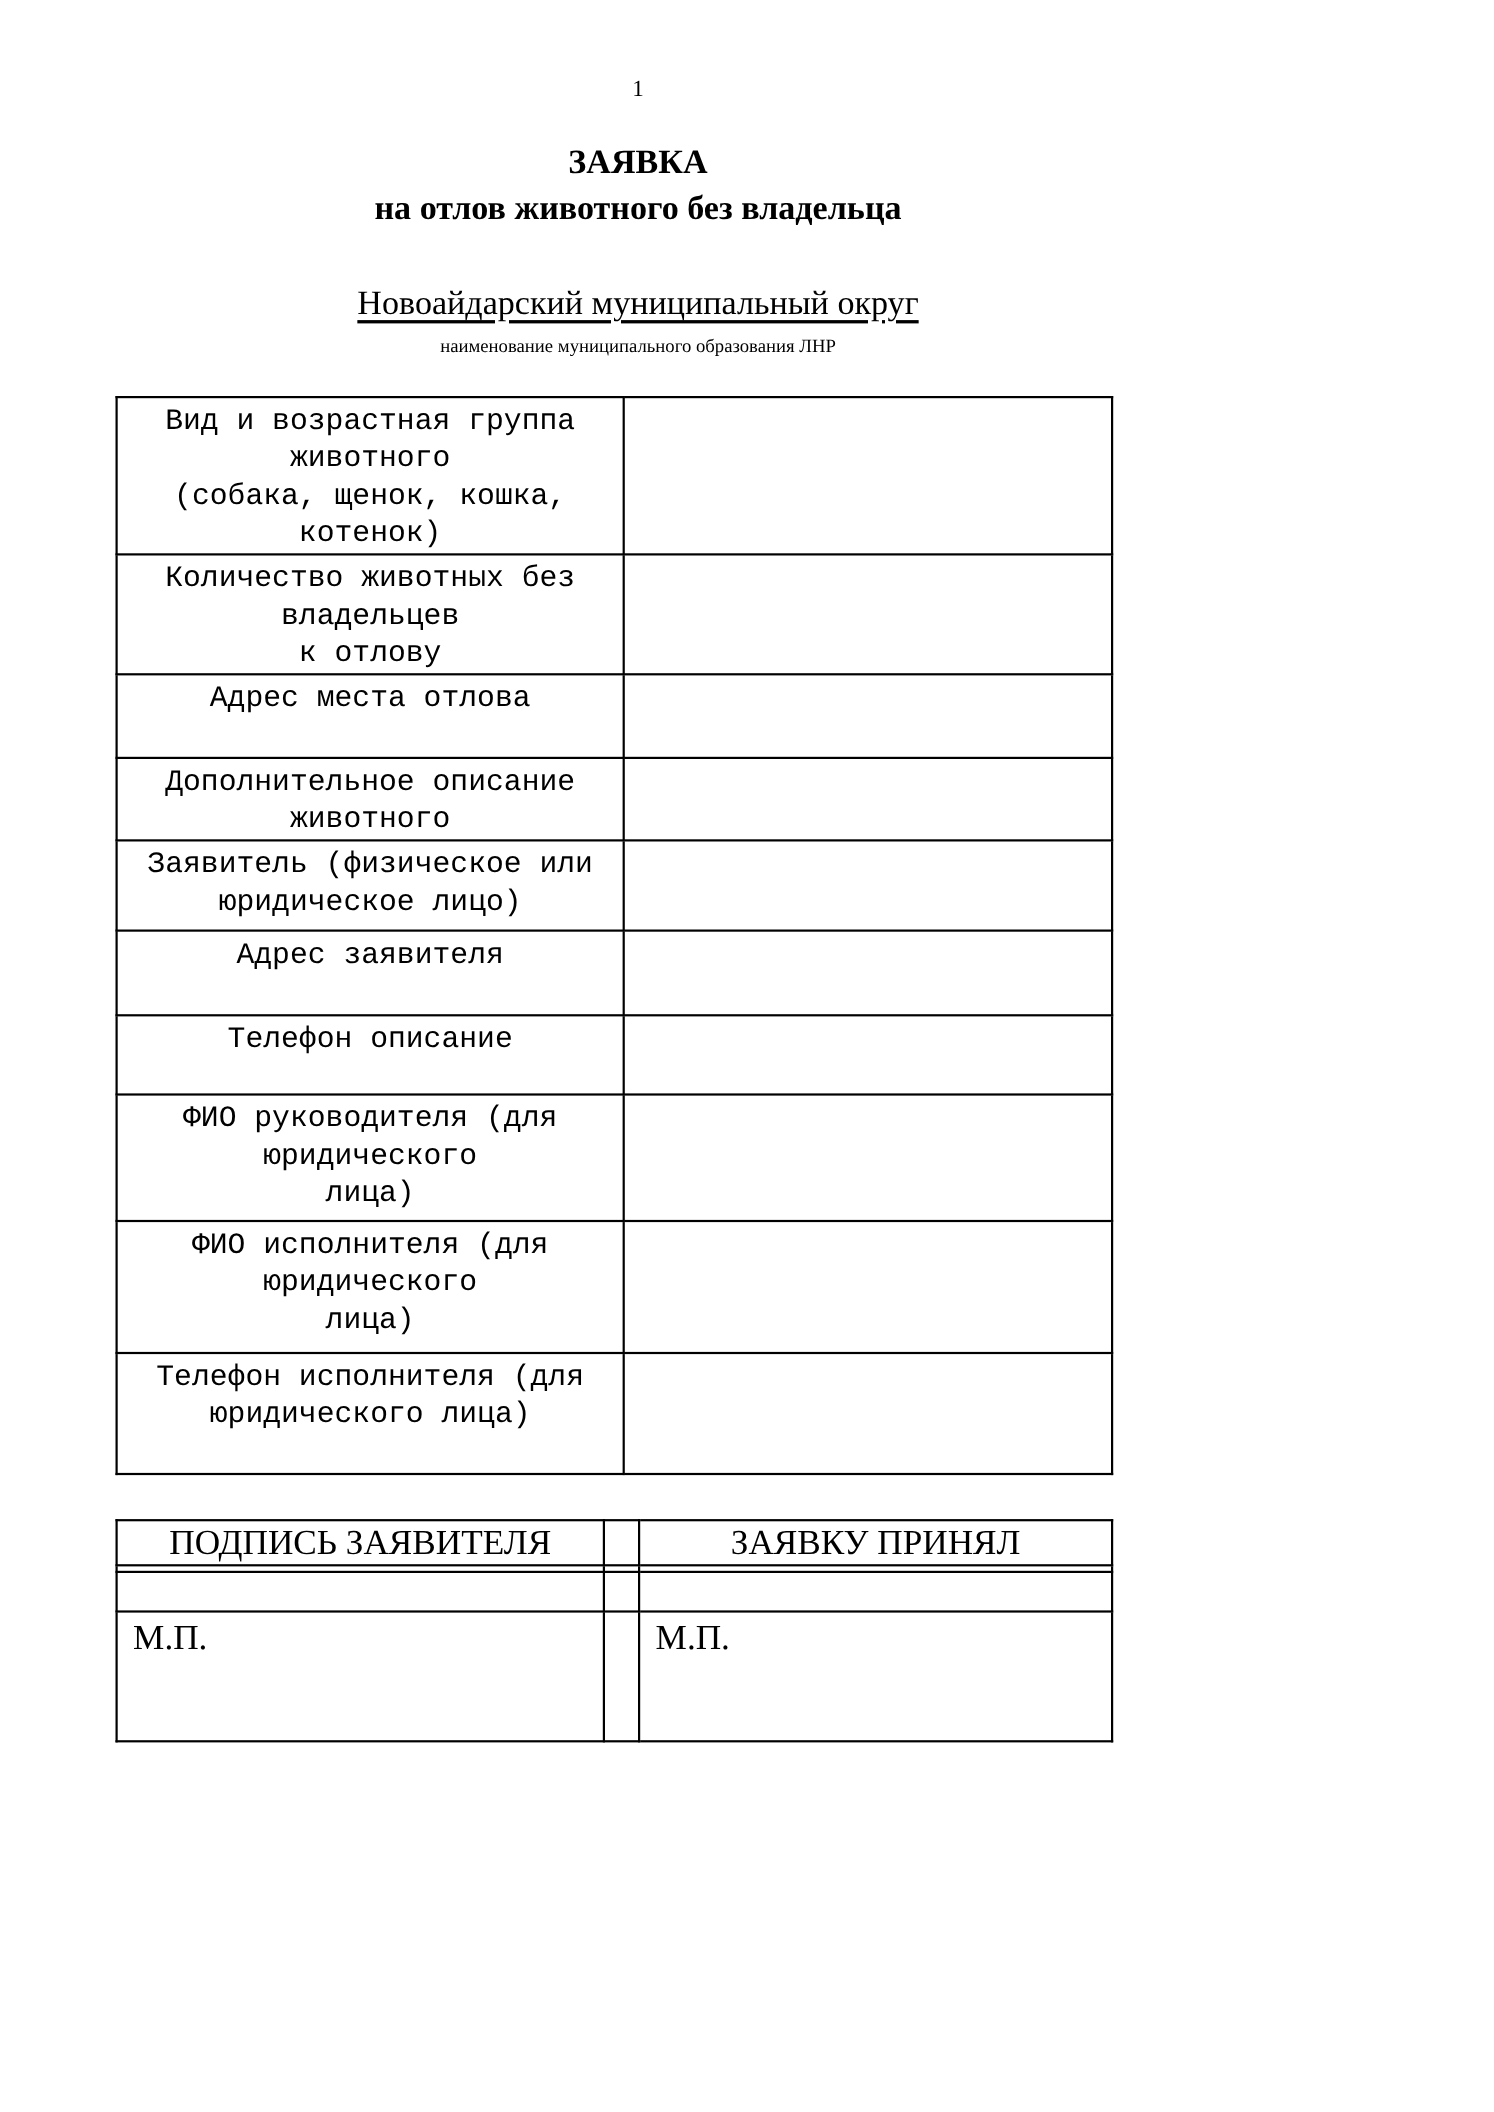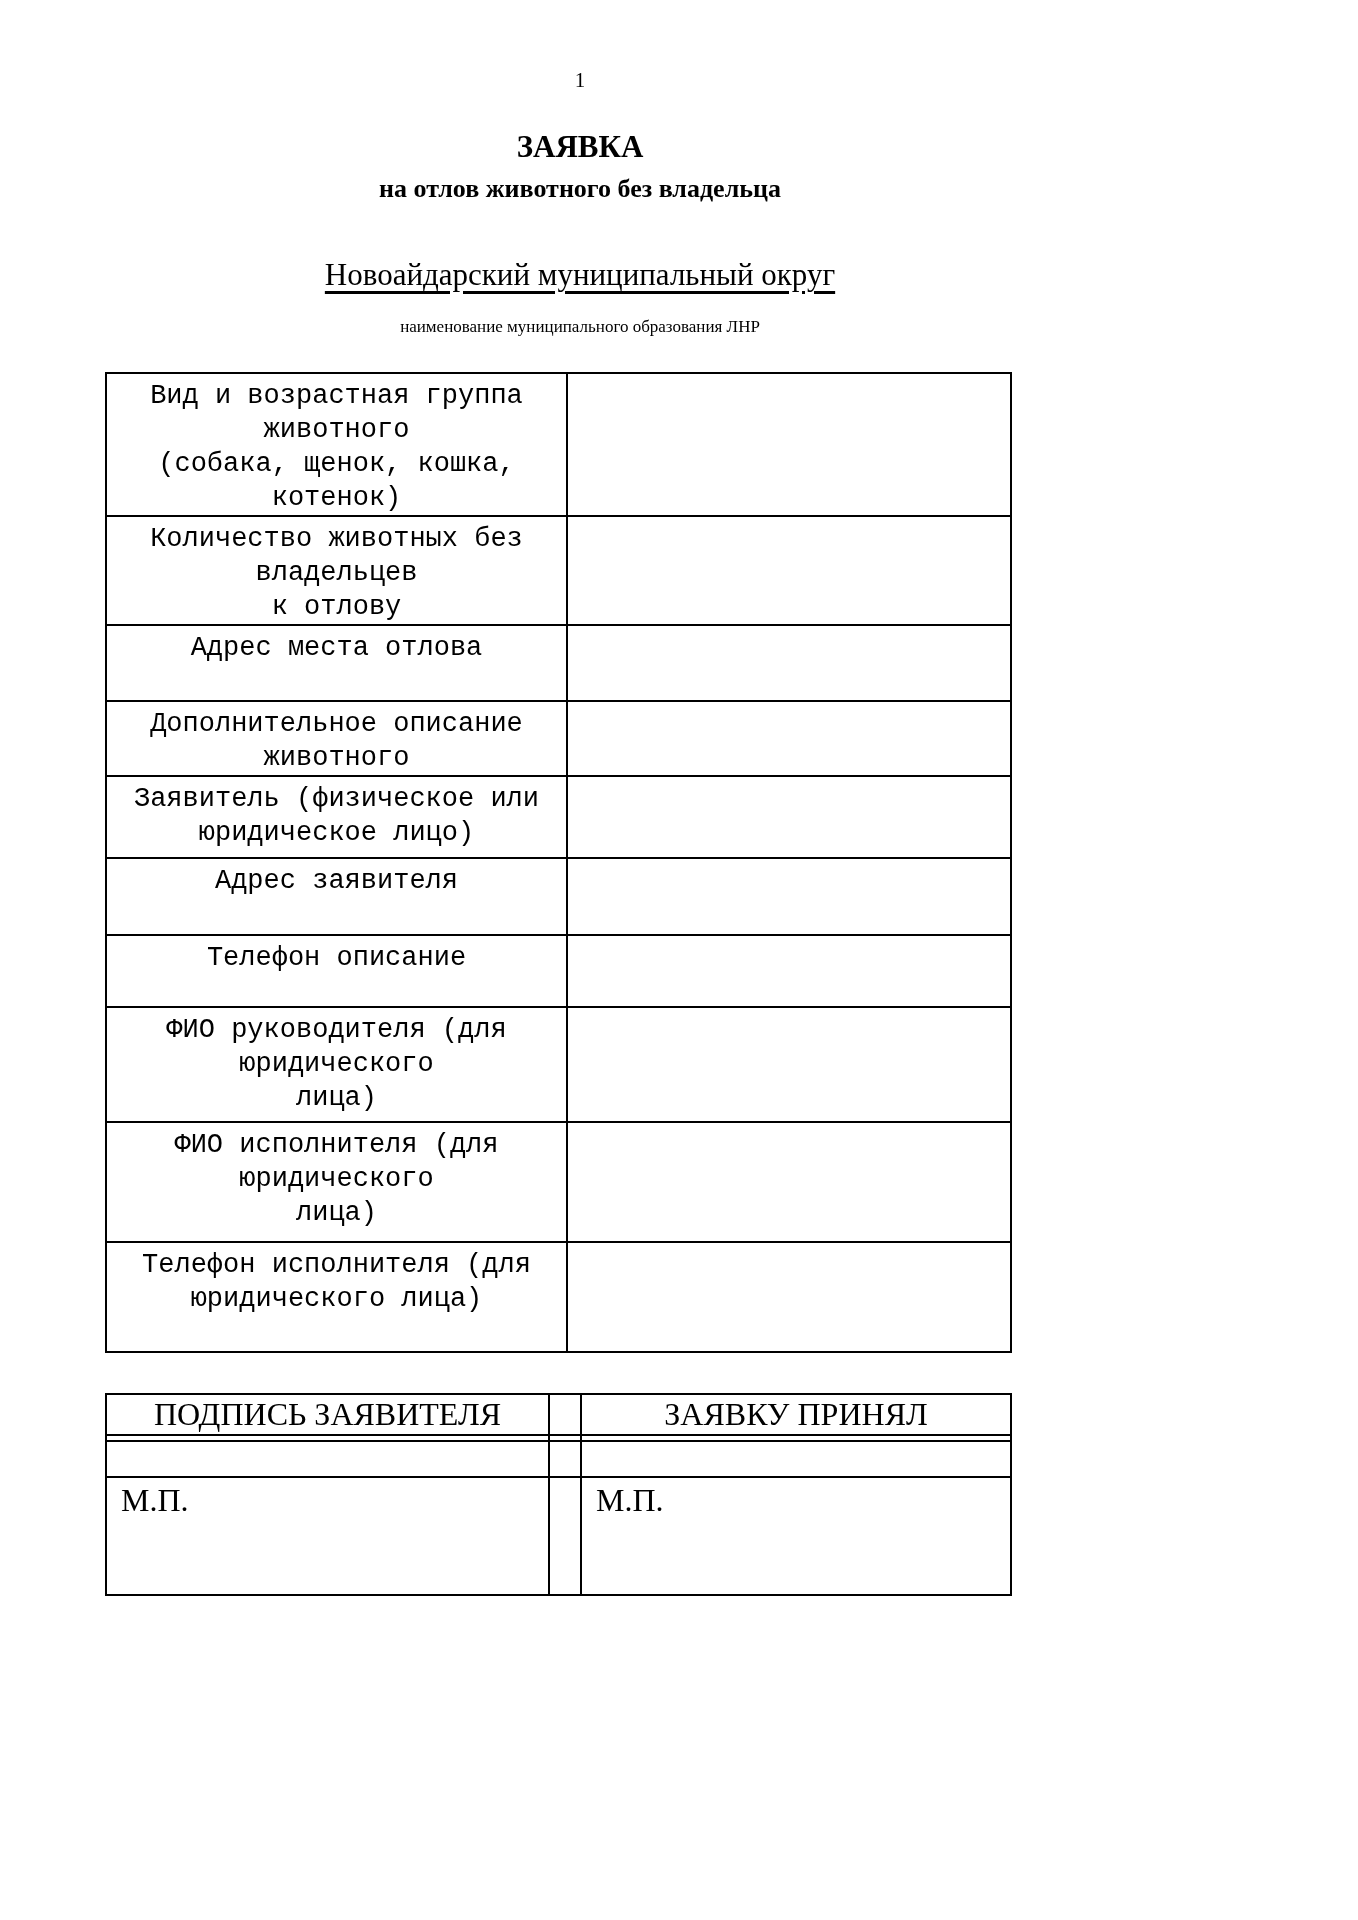--- a/index.html
+++ b/index.html
@@ -34,33 +34,33 @@
     text-align: center;
     font-family: Liberation Serif, serif;
   }
   .doc-title {
     margin-top: 34px;
     font-size: 31px;
     font-weight: bold;
     line-height: 42px;
   }
   .doc-subtitle {
-    font-size: 26px;
+    font-size: 31px;
     font-weight: bold;
     line-height: 42px;
   }
   .municipality {
     margin-top: 44px;
     font-size: 31px;
     line-height: 42px;
     text-decoration: underline;
     text-underline-offset: 6px;
   }
   .municipality-caption {
-    margin-top: 20px;
+    margin-top: 8px;
     font-size: 17px;
     line-height: 22px;
   }
   table {
     border-collapse: collapse;
     table-layout: fixed;
   }
   .form-table {
     margin-top: 34px;
     margin-left: 105px;

